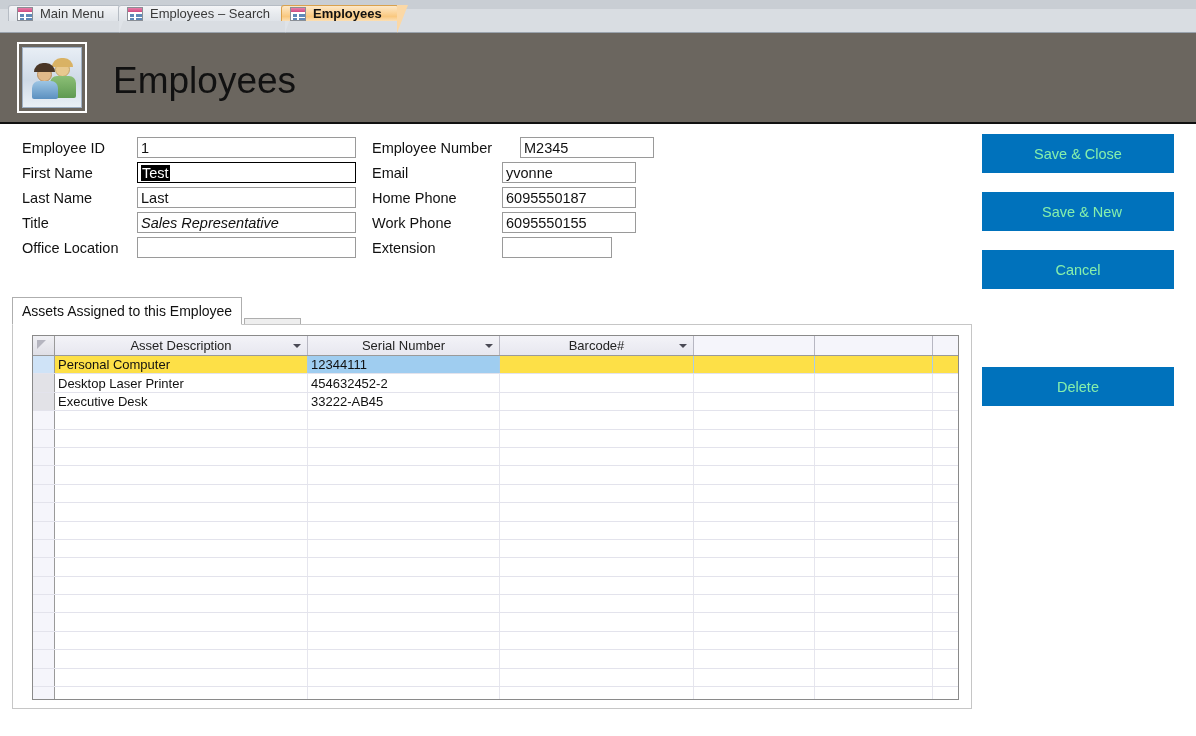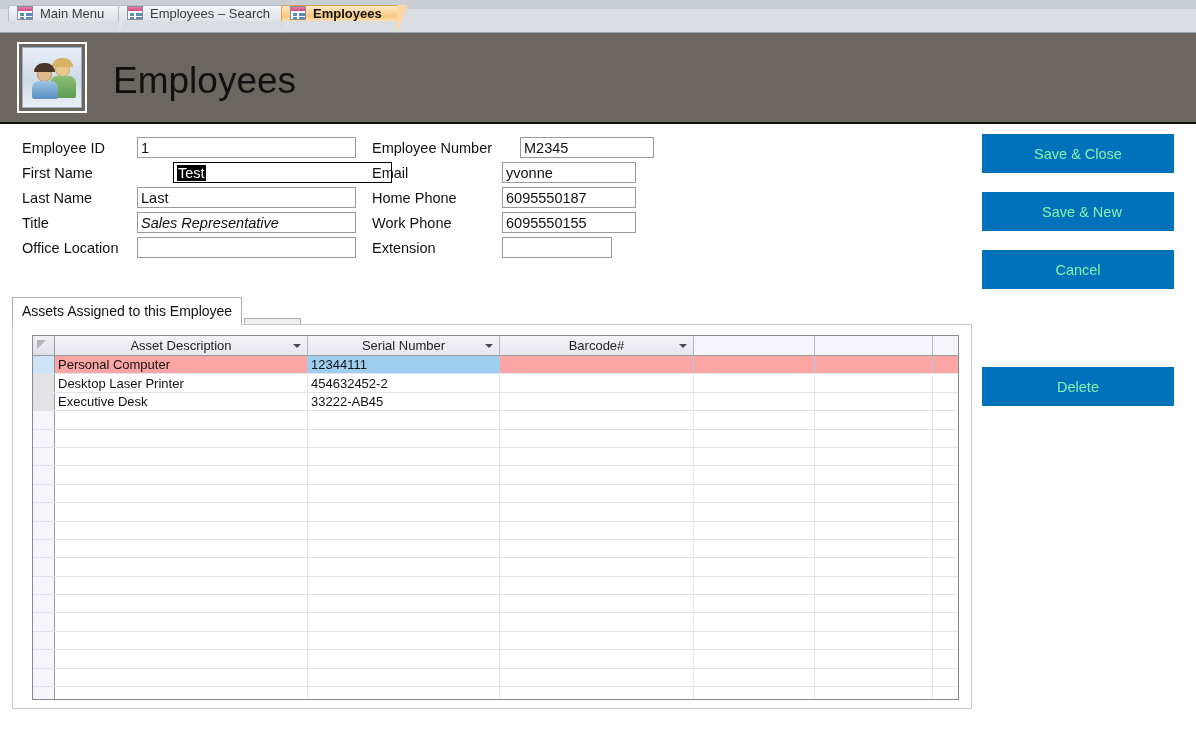--- a/index.html
+++ b/index.html
@@ -27,21 +27,21 @@
     position: absolute; left: 0; top: 0; width: 1196px; height: 33px;
     background: #d9dde2;
     border-bottom: 1px solid #9aa3ad;
   }
   #tabbar-bg-top {
     position: absolute; left: 0; top: 0; width: 1196px; height: 9px;
     background: #c9ced4;
   }
   .doc-tab {
     position: absolute; top: 5px; height: 16px;
-    display: flex; align-items: flex-start;
+    display: flex; align-items: flex-end;
     padding: 0 16px 0 8px;
     font-size: 13px; color: #2d2d2d;
     cursor: default;
     border-top-left-radius: 3px; border-top-right-radius: 3px;
   }
   .doc-tab.inactive {
     background: linear-gradient(to bottom, #f4f5f7 0%, #e7eaee 55%, #dfe3e8 100%);
     border: 1px solid #b6bcc4; border-bottom: none;
     color: #3a3a3a;
   }
@@ -232,21 +232,21 @@
     border-right: 4px solid transparent;
     border-top: 4px solid #4a4a55;
   }
   .ds-cell {
     flex: none;
     border-right: 1px solid #e6e6ee;
     padding-left: 3px;
     display: flex; align-items: center;
     color: #111; overflow: hidden; white-space: nowrap;
   }
-  .ds-row.sel { background: #fca5a5; text-align: center; }
+  .ds-row.sel { background: #fde047; text-align: center; }
   .ds-row.sel .ds-cell { border-right-color: #a9cce8; }
   .ds-cell.curr { background: #9fcdf0; }
   .ds-row.sel .ds-selcell { background: #cfe3f7; }
 
   .w-desc { width: 253px; }
   .w-serial { width: 192px; }
   .w-barcode { width: 194px; }
   .w-x1 { width: 121px; }
   .w-x2 { width: 118px; }
   .w-x3 { width: 27px; border-right: none; }
@@ -309,21 +309,21 @@
   </div>
   <div id="header-title">Employees</div>
 </div>
 
 <div id="form-body">
 
   <div class="fld-label" style="left:22px; top:14px;">Employee ID</div>
   <div class="fld-box" style="left:137px; top:11px; width:219px;">1</div>
 
   <div class="fld-label" style="left:22px; top:39px;">First Name</div>
-  <div class="fld-box selected-text" style="left:137px; top:36px; width:219px;margin-left:36px;"><span class="sel-txt">Test</span></div>
+  <div class="fld-box selected-text" style="left:137px; top:36px; width:219px;"><span class="sel-txt">Test</span></div>
 
   <div class="fld-label" style="left:22px; top:64px;">Last Name</div>
   <div class="fld-box" style="left:137px; top:61px; width:219px;">Last</div>
 
   <div class="fld-label" style="left:22px; top:89px;">Title</div>
   <div class="fld-box" style="left:137px; top:86px; width:219px;font-style:italic;">Sales Representative</div>
 
   <div class="fld-label" style="left:22px; top:114px;">Office Location</div>
   <div class="fld-box" style="left:137px; top:111px; width:219px;"></div>
 

